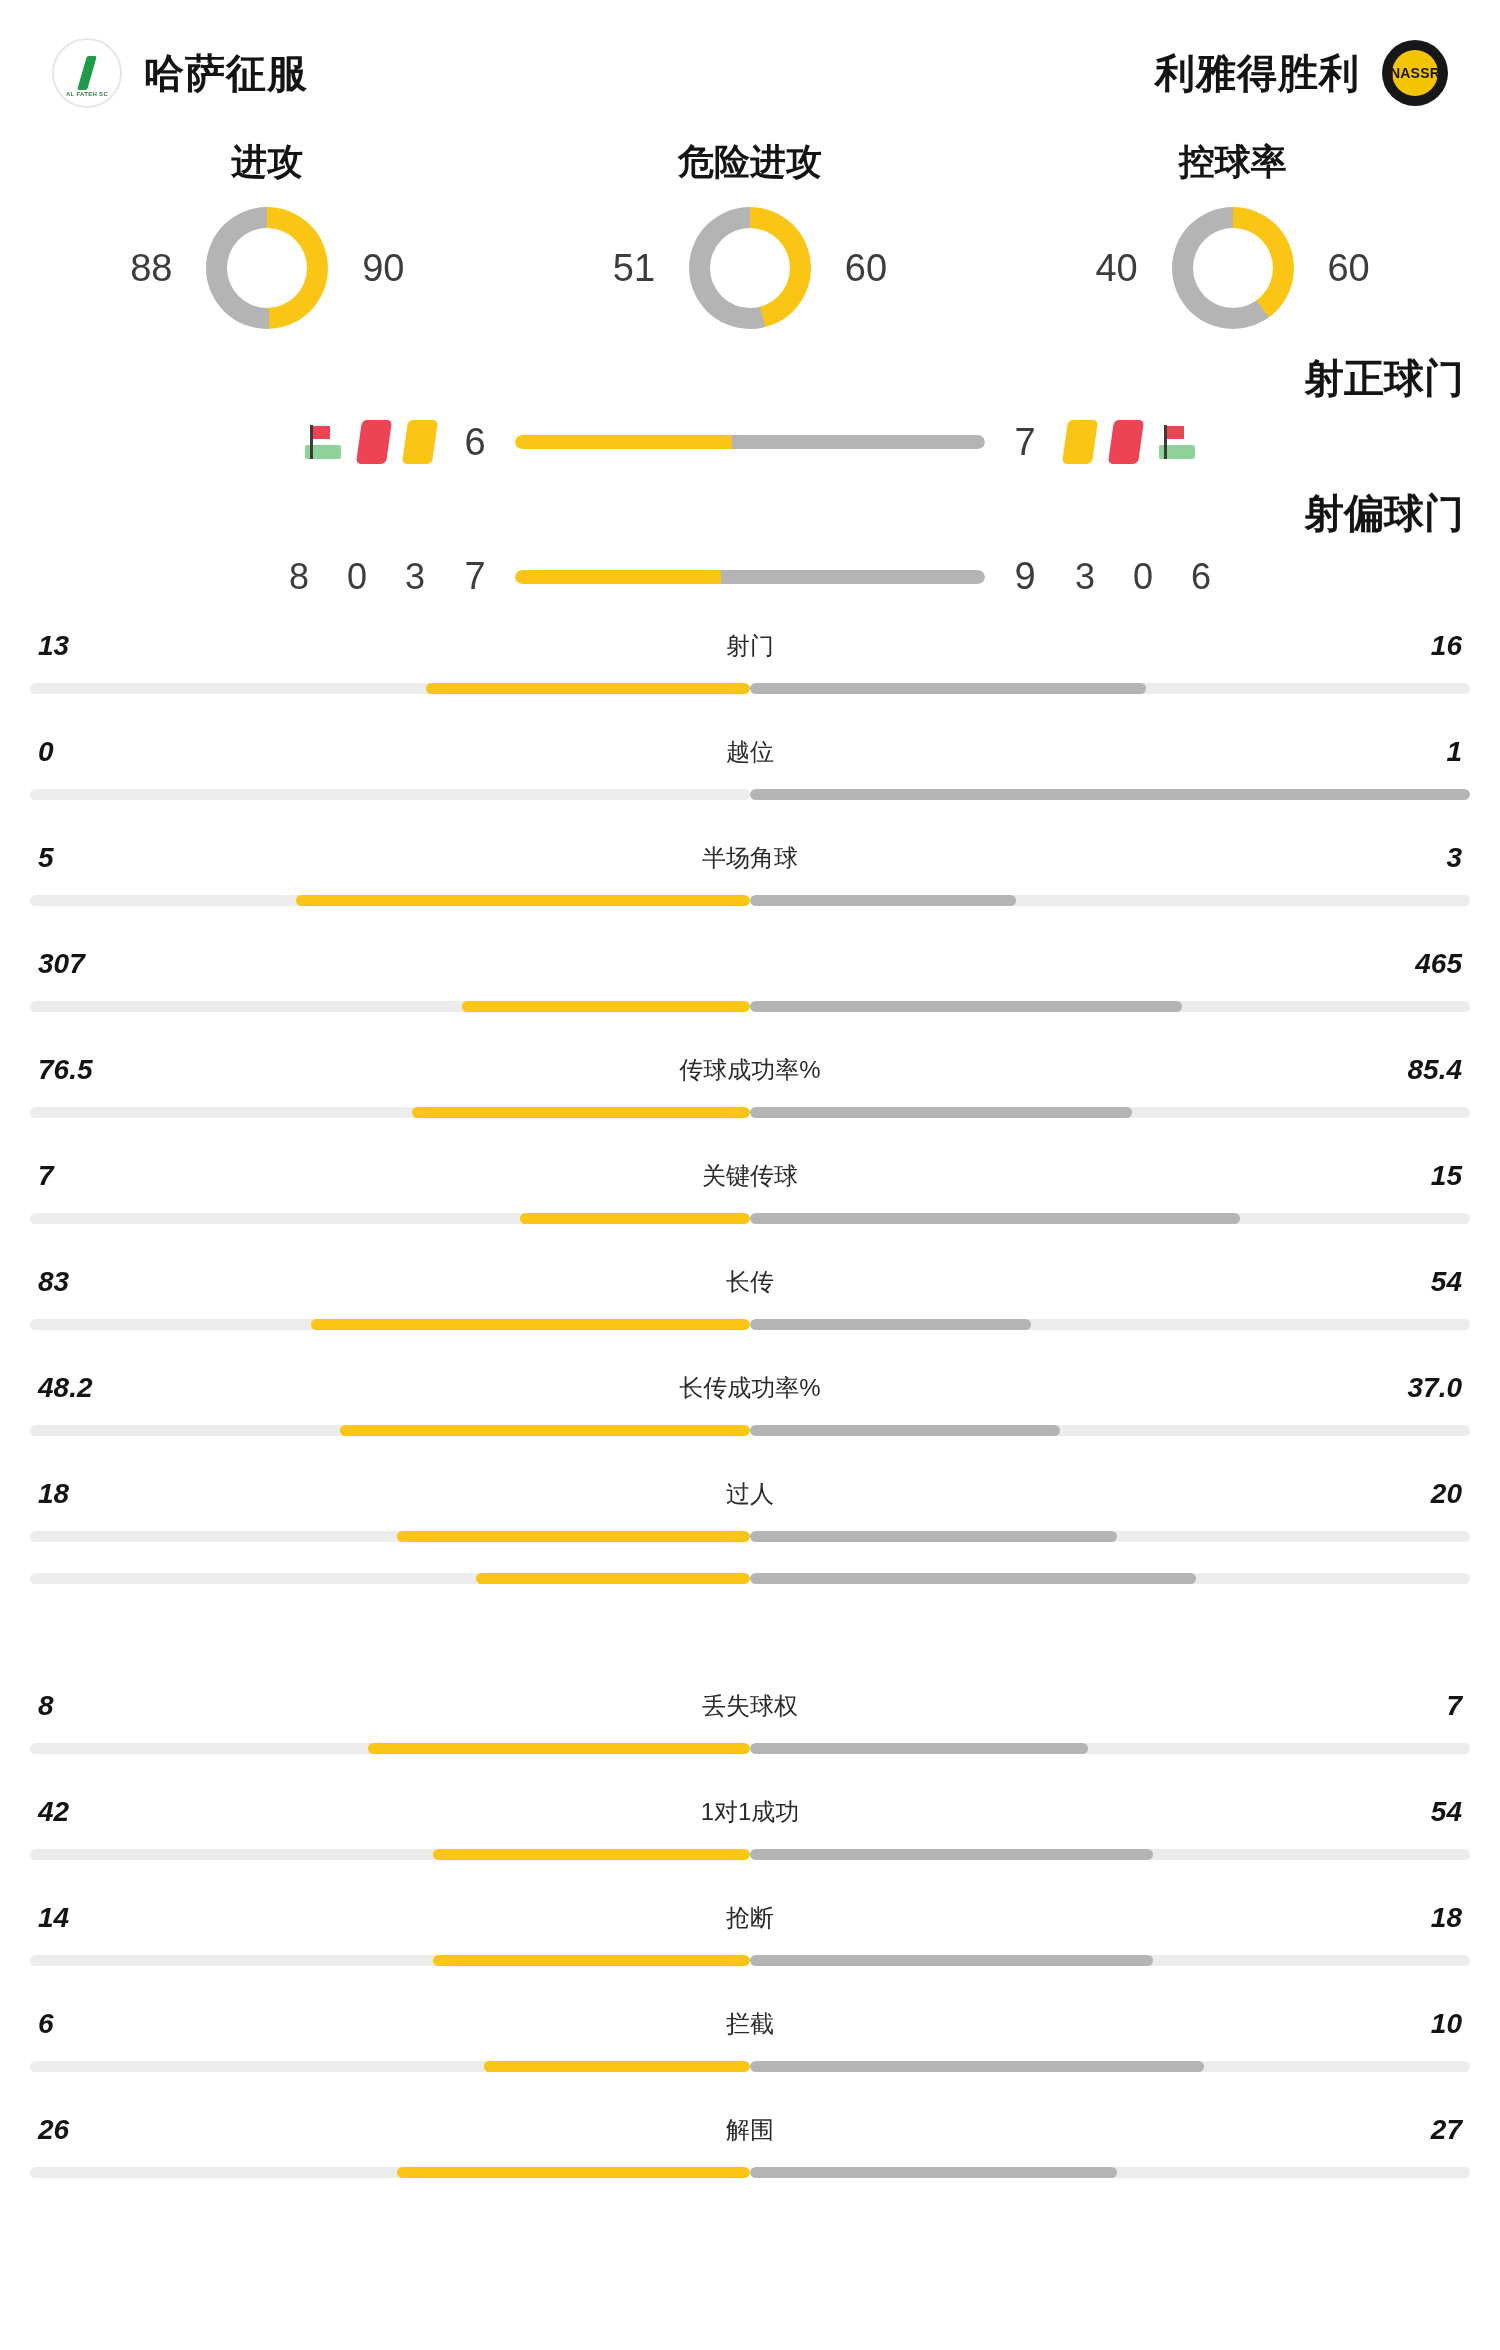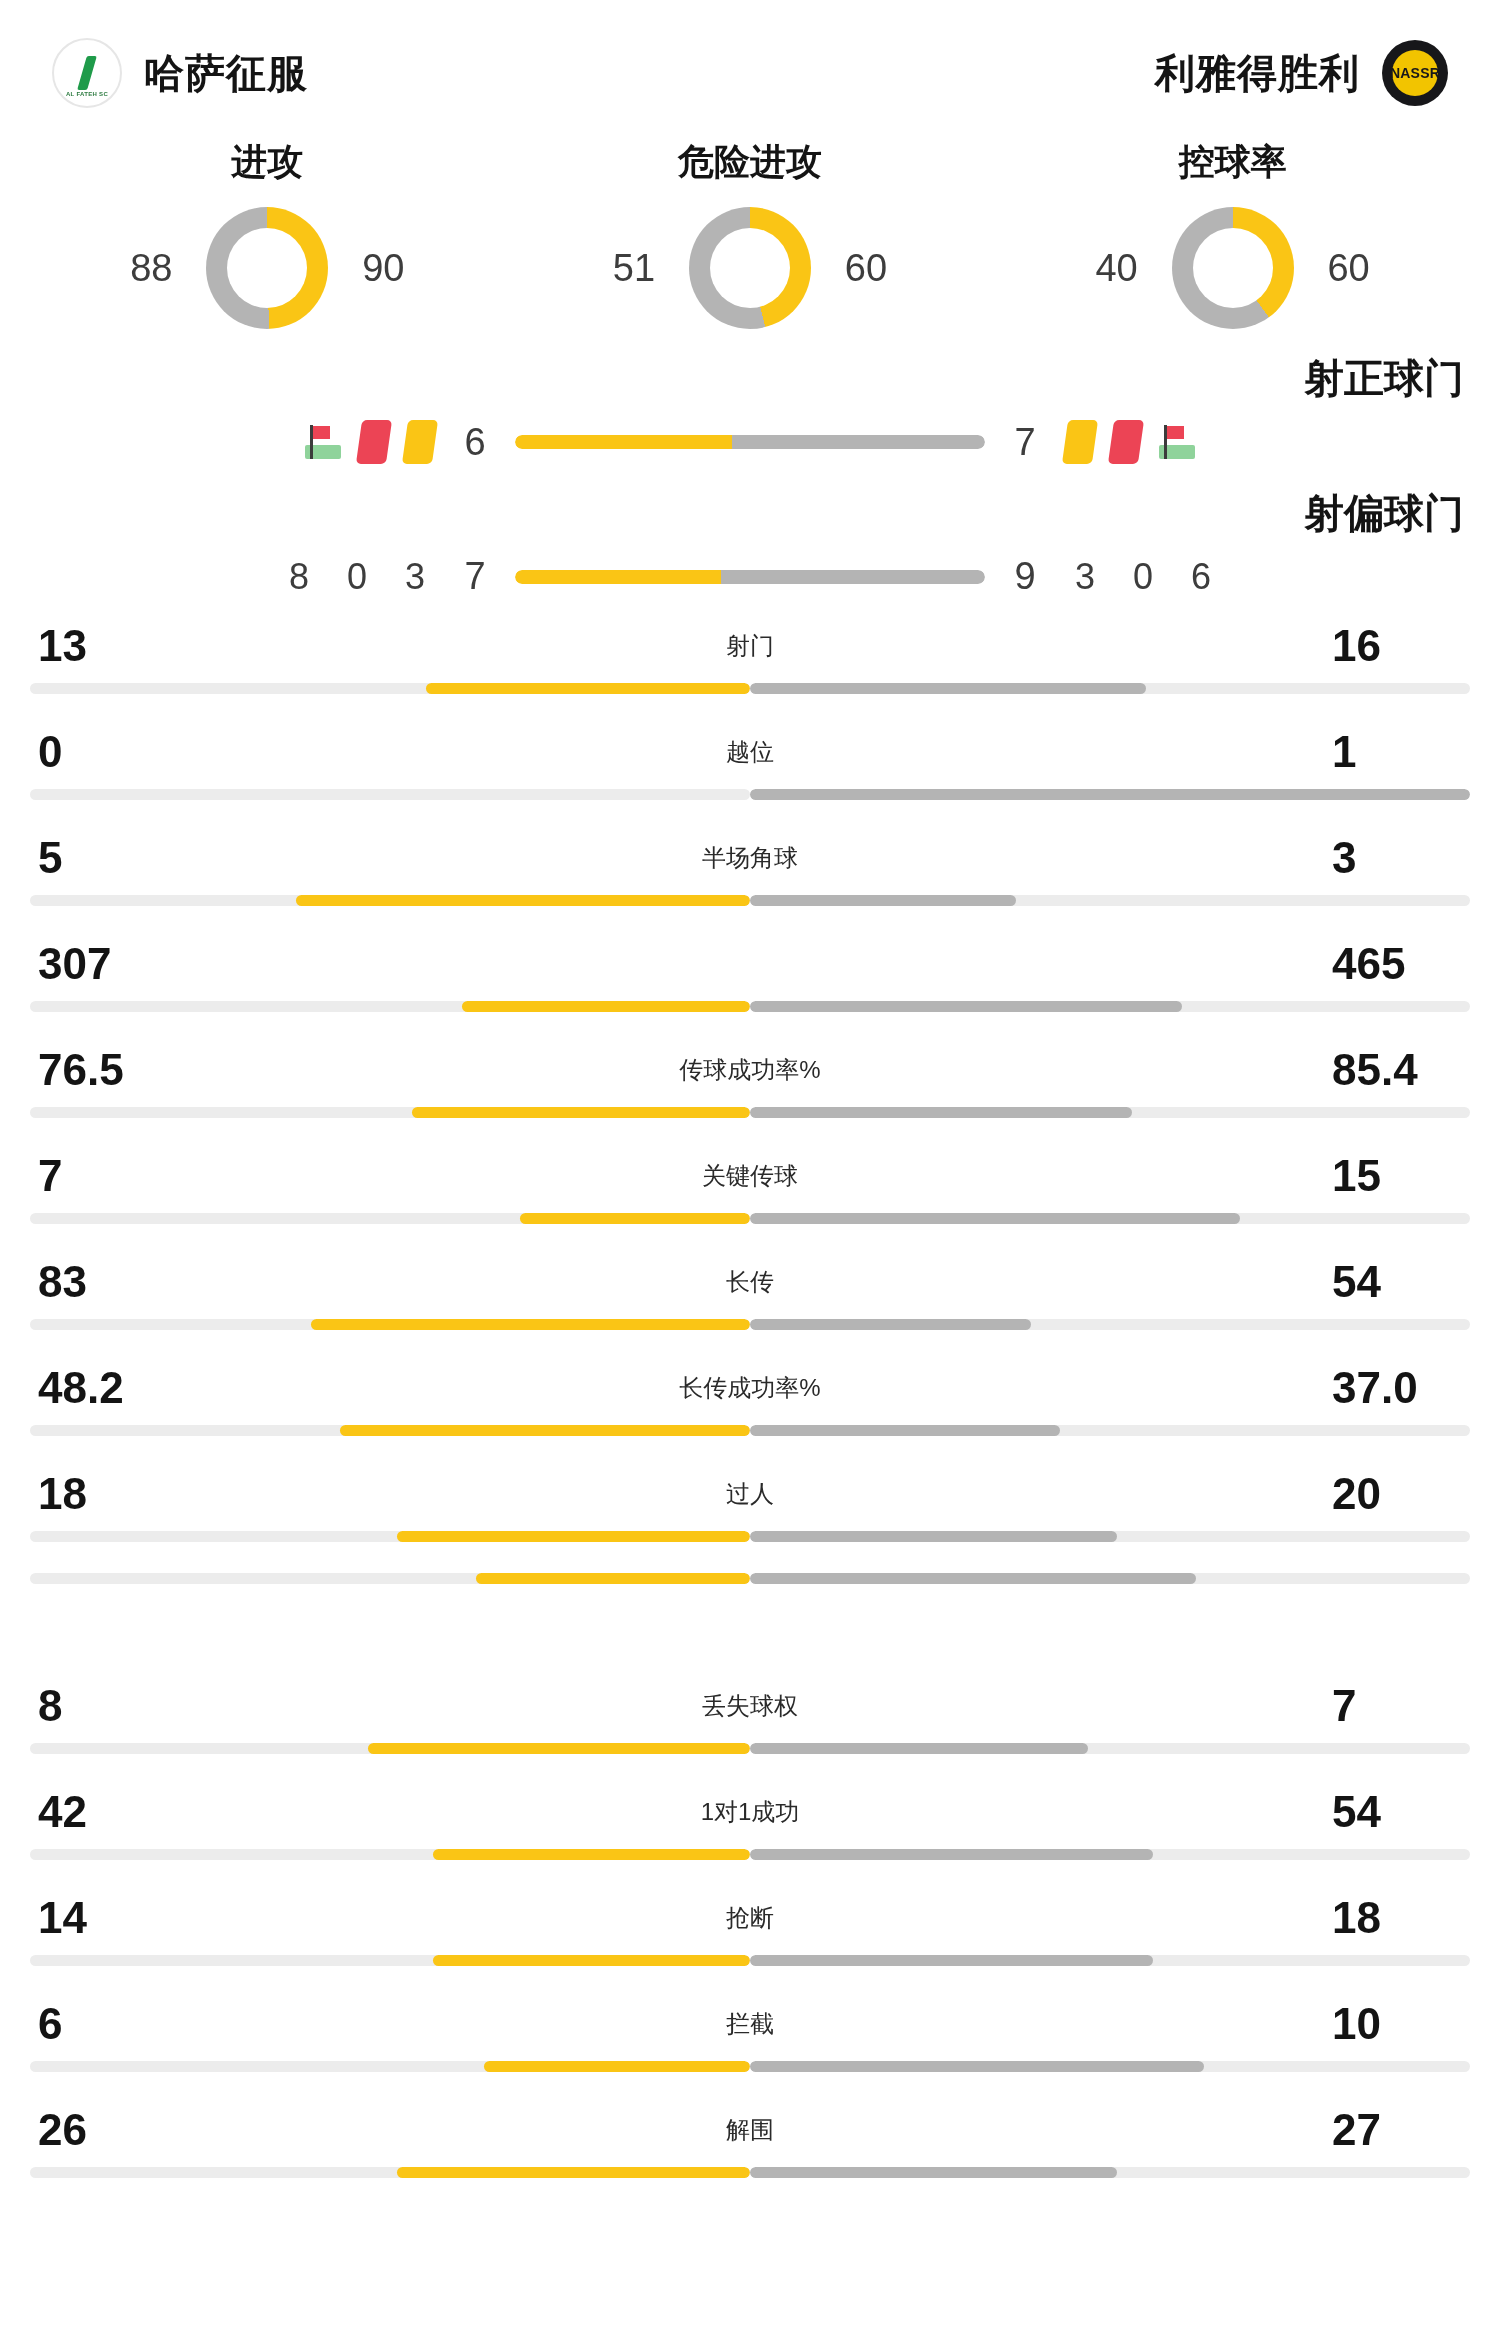--- a/index.html
+++ b/index.html
@@ -240,26 +240,27 @@
     height: 106px;
   }
   .stat-head {
     display: flex;
     align-items: center;
     justify-content: space-between;
     padding: 0 8px;
     height: 64px;
   }
   .stat-val {
-    font-size: 44px;
+    font-size: 28px;
     font-weight: bold;
     color: #141414;
     min-width: 130px;
-  }
-  .stat-val.right { }
+    font-style: italic;
+  }
+  .stat-val.right { text-align: right; }
   .stat-label {
     font-size: 24px;
     color: #2a2a2a;
     flex: 1;
     text-align: center;
   }
   .stat-bars {
     display: flex;
     align-items: center;
     justify-content: center;

